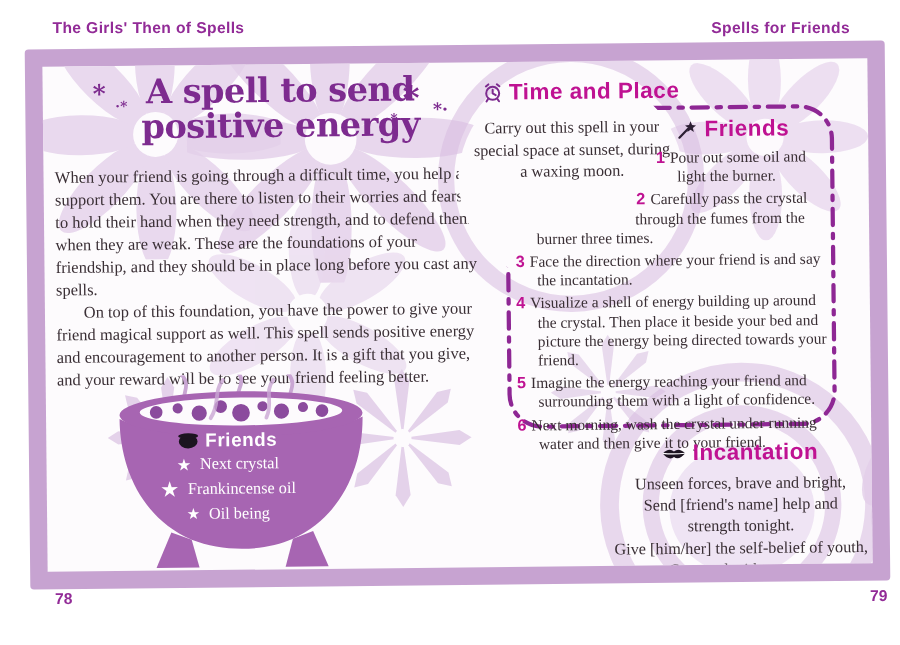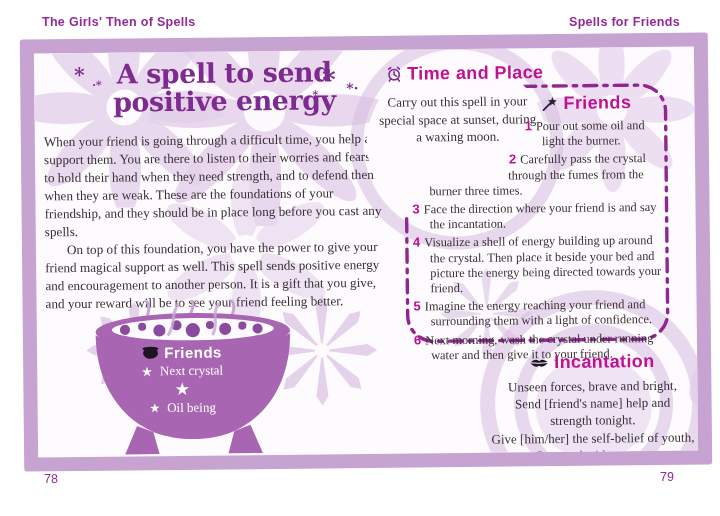--- a/index.html
+++ b/index.html
@@ -4,24 +4,24 @@
 <style>
   html,body{margin:0;padding:0;}
   body{width:720px;height:516px;background:#ffffff;position:relative;overflow:hidden;
        font-family:"Liberation Serif", serif;}
 
   
   .running-head{position:absolute;font-family:"Liberation Sans",sans-serif;font-weight:800;
        font-size:12.5px;letter-spacing:.3px;color:#922b97;}
   .rh-left{left:42px;top:15px;}
   .rh-right{right:40px;top:15px;}
-  .page-num{position:absolute;font-family:"Liberation Sans",sans-serif;font-weight:400;
+  .page-num{position:absolute;font-family:"Liberation Sans",sans-serif;font-weight:700;
        font-size:12.5px;color:#922b97;}
   .pn-left{left:44px;top:472px;}
-  .pn-right{left:660px;top:470px;}
+  .pn-right{left:696px;top:470px;}
 
   
   .frame{position:absolute;left:22px;top:36px;width:688px;height:432px;background:#c7a3d1;
        transform:rotate(-0.6deg);border-radius:3px;}
   .inner{position:absolute;left:14px;top:14px;right:14px;bottom:14px;background:#fdfbfd;
        overflow:hidden;}
 
   
   .deco{position:absolute;pointer-events:none;}
   .daisy{color:#e9d9ee;}
@@ -257,20 +257,21 @@
             </svg>
         </span>
         <span>Friends</span>
       </div>
       <div class="element-item">
         <span class="star-b star-s1">★</span>
         <span>Next crystal</span>
       </div>
       <div class="element-item">
         <span class="star-b star-s2">★</span>
+        <span>Frankincense oil</span>
       </div>
       <div class="element-item">
         <span class="star-b star-s3">★</span>
         <span>Oil being</span>
       </div>
     </div>
 
     <svg class="actions-border" width="268" height="262" viewBox="0 0 268 262">
       <rect x="4" y="4" width="260" height="254" rx="26" fill="none" stroke="#8e2794" stroke-width="3.4" stroke-dasharray="13 7 3.5 7" stroke-linecap="round"></rect>
     </svg>

